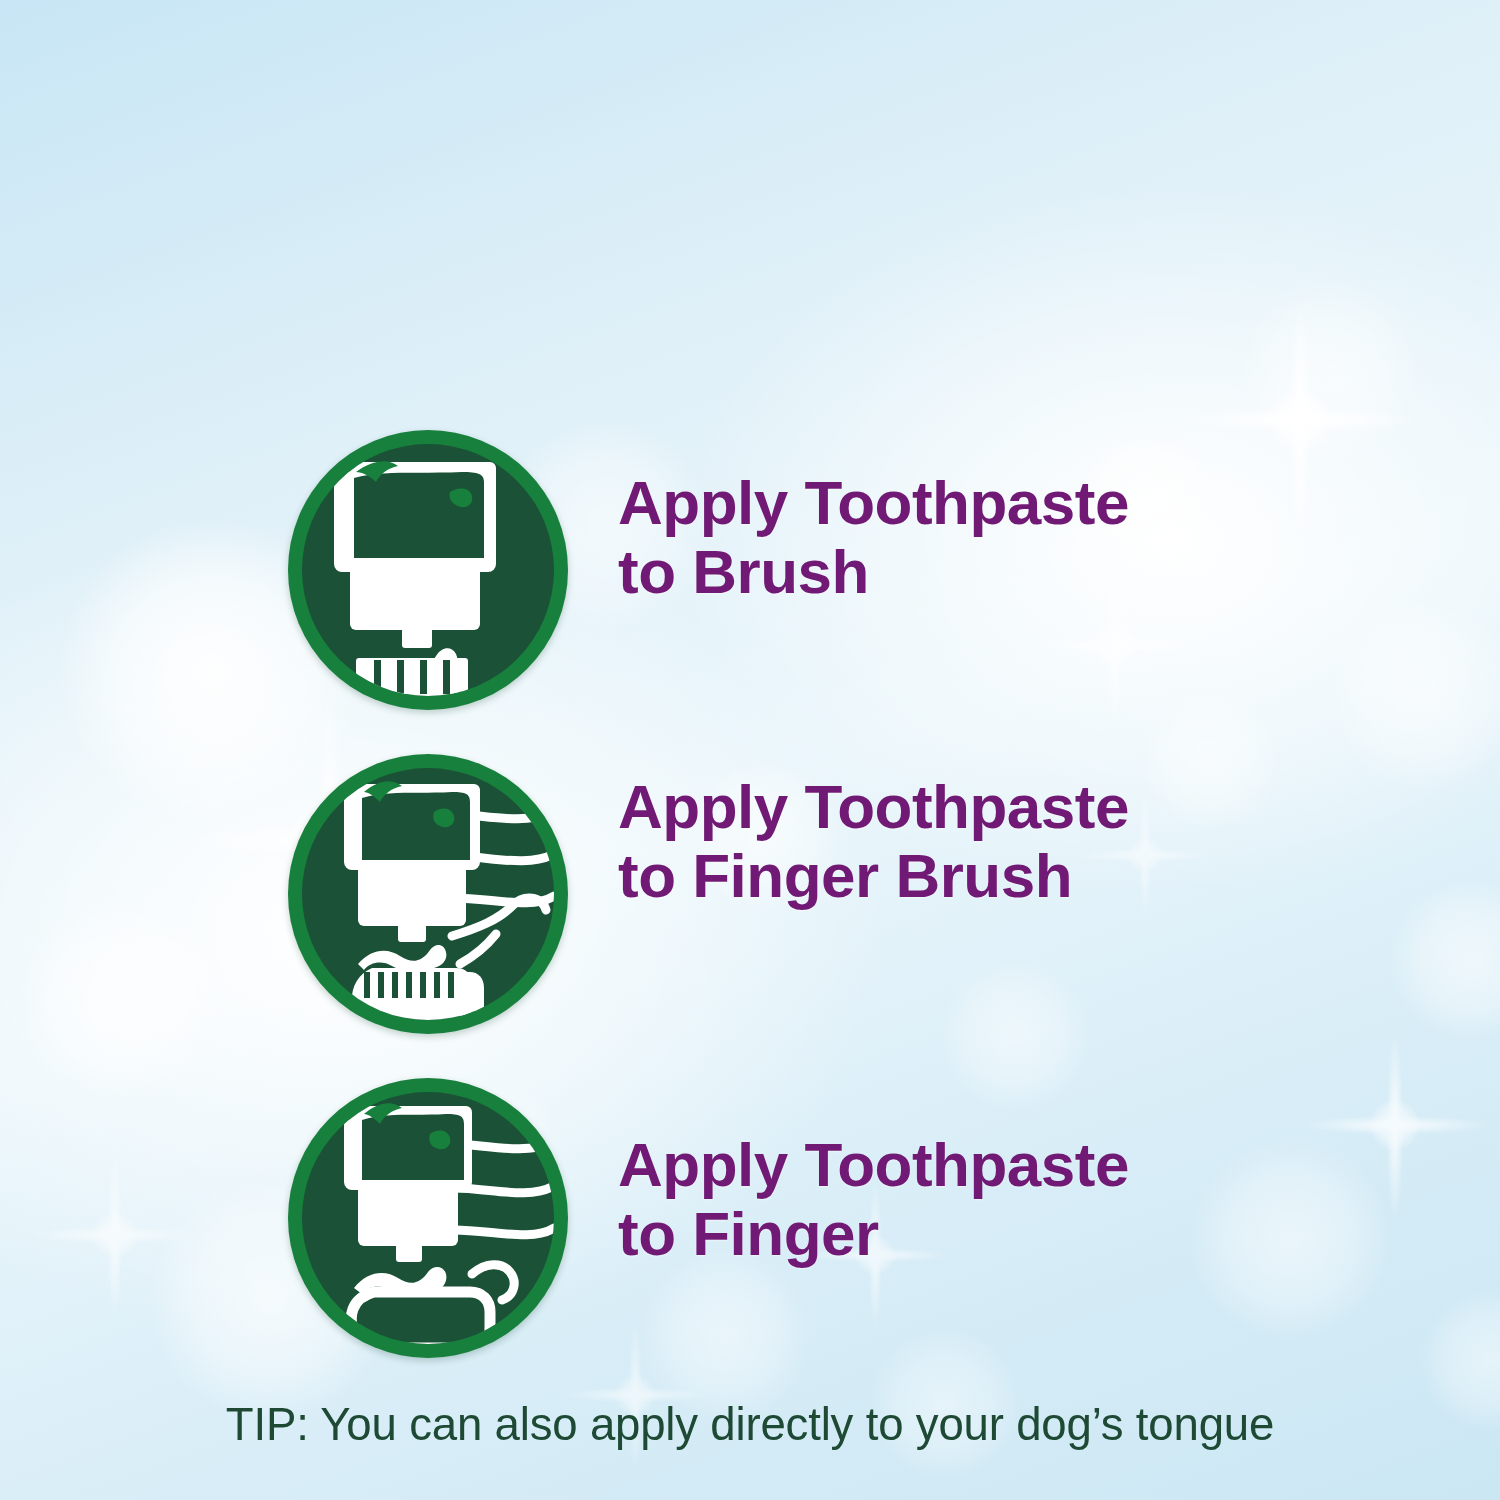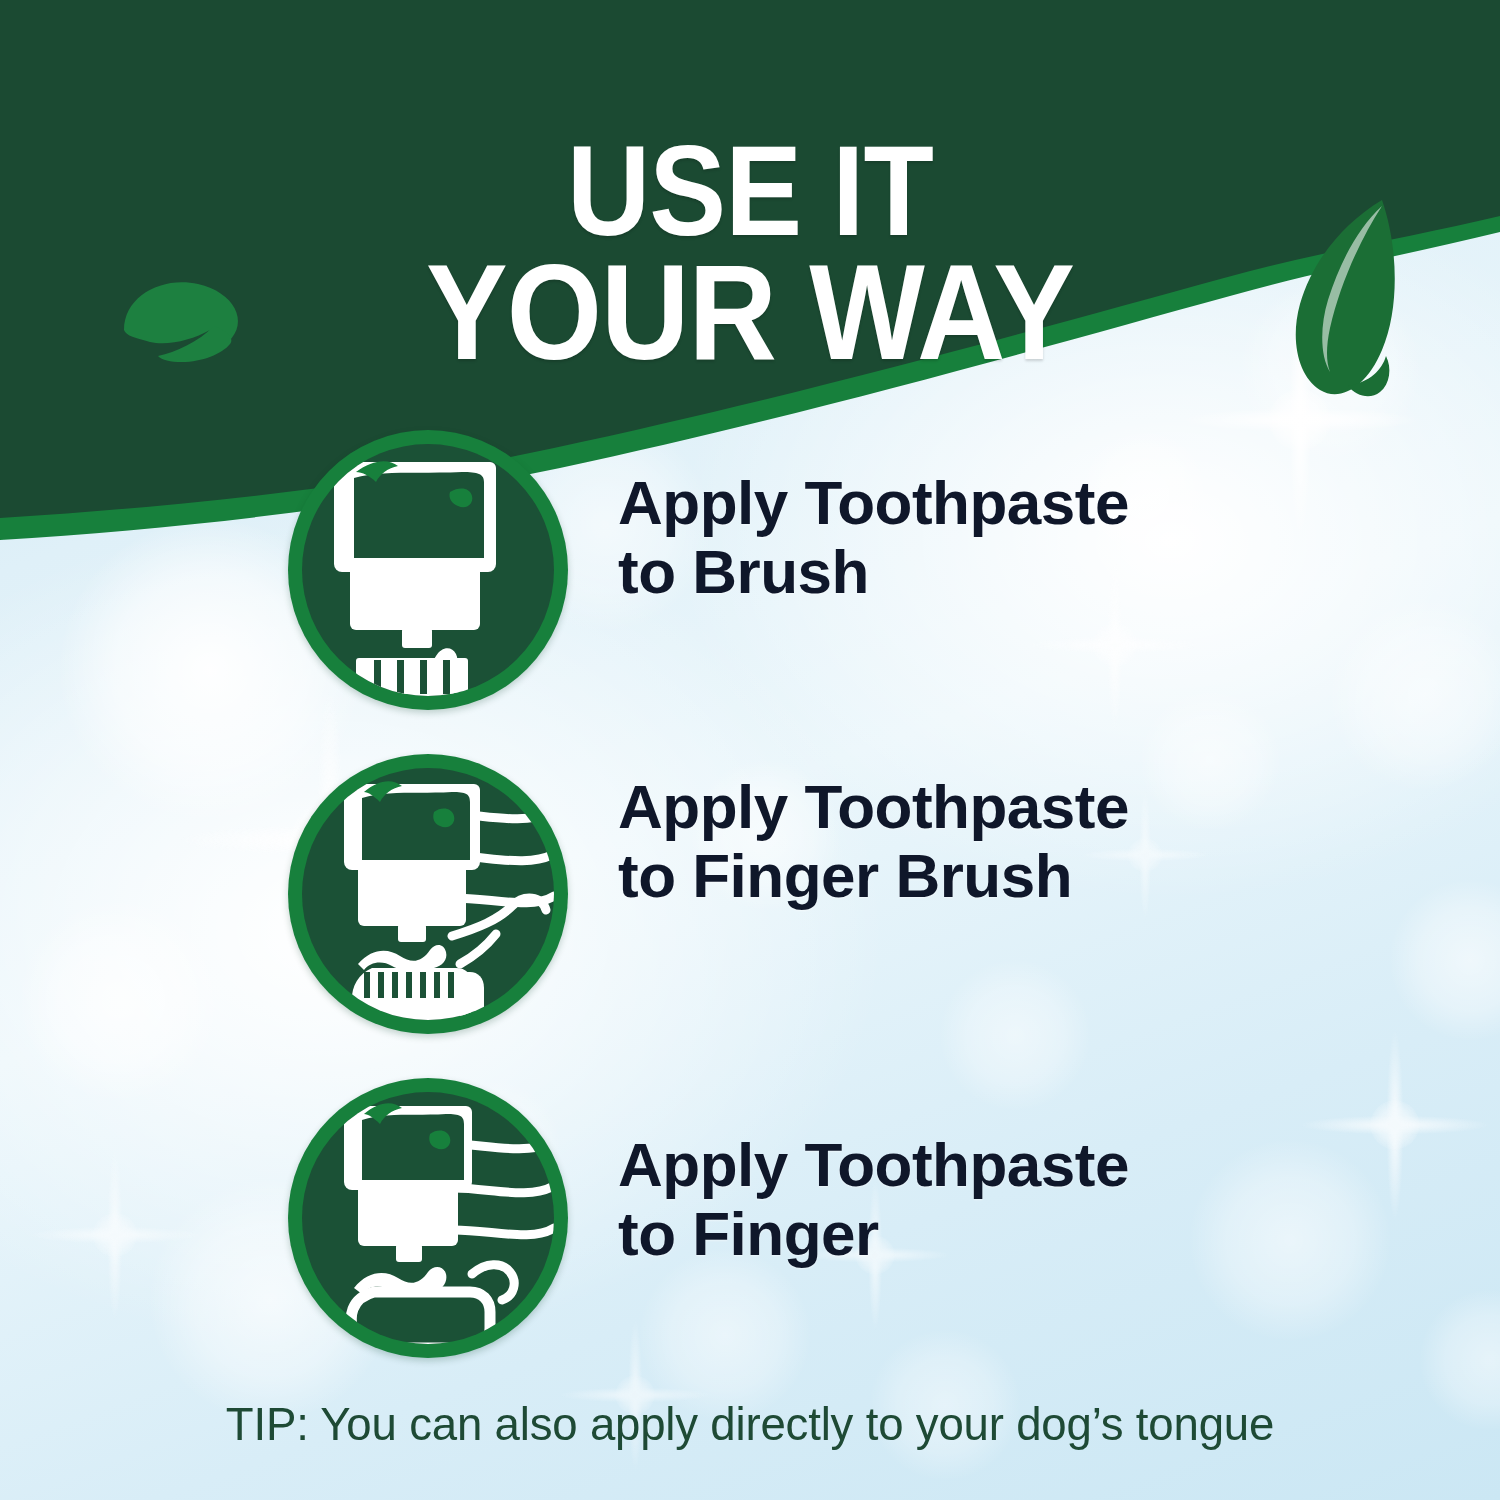--- a/index.html
+++ b/index.html
@@ -56,21 +56,21 @@
     background:#17803c;
     box-shadow:0 3px 7px rgba(0,60,30,.22);
   }
   .badge .inner{
     position:absolute;left:14px;top:14px;width:252px;height:252px;
     border-radius:50%;background:#1b5136;overflow:hidden;
   }
   .badge .inner svg{position:absolute;left:0;top:0;width:252px;height:252px;}
   .step-label{
     position:absolute;left:618px;top:38px;width:700px;
-    color:#0f172a;font-weight:700;font-size:62px;line-height:1.12;
+    color:#701a75;font-weight:700;font-size:62px;line-height:1.12;
     letter-spacing:-.5px;white-space:pre-line;
     text-shadow:0 1px 2px rgba(255,255,255,.5);
   }
   .step.two .badge{top:4px;}
   .step.two .step-label{top:22px;}
   .step.three .badge{top:8px;}
   .step.three .step-label{top:60px;}
 
   
   .tip{
@@ -125,56 +125,20 @@
         <i></i>
       </div>
     <div class="spark" style="left:30px;top:1150px;width:170px;height:170px;opacity:.6;">
         <i></i>
       </div>
     <div class="spark" style="left:1080px;top:790px;width:130px;height:130px;opacity:.5;">
         <i></i>
       </div>
   </div>
 
-  <div class="header-wrap">
-    <svg viewBox="0 0 1500 560" preserveAspectRatio="none">
-
-      <path d="M0,0 L1500,0 L1500,232
-               C1420,252 1330,268 1230,296
-               C1040,348 820,412 560,468
-               C380,506 190,528 0,540 Z" fill="#17803c"></path>
-
-      <path d="M0,0 L1500,0 L1500,216
-               C1418,236 1326,250 1224,278
-               C1034,330 814,392 554,448
-               C376,486 188,506 0,518 Z" fill="#1b4a32"></path>
-
-      <g transform="translate(118,278)">
-        <path d="M6,52 C6,18 44,-2 80,6 C116,14 132,44 110,64
-                 C92,80 62,86 44,78 C60,74 78,66 92,52
-                 C74,62 50,68 32,64 C18,60 8,58 6,52 Z" fill="#1d8040"></path>
-        <path d="M40,78 C58,74 80,64 96,48 C112,54 116,62 112,66
-                 C104,76 84,84 64,84 C52,84 44,82 40,78 Z" fill="#1d8040"></path>
-      </g>
-
-      <g transform="translate(1286,200)">
-        <path d="M96,0 C112,46 114,108 96,150 C80,188 54,202 34,190
-                 C12,176 4,140 14,104 C26,62 56,24 96,0 Z" fill="#1b6e35"></path>
-        <path d="M96,6 C74,40 54,84 44,128 C40,146 40,162 44,172
-                 C34,156 34,126 42,100 C54,62 72,28 96,6 Z" fill="#ffffff" opacity=".55"></path>
-        <path d="M62,186 C70,196 84,200 94,192 C104,184 106,168 100,156
-                 C96,170 84,182 62,186 Z" fill="#1b6e35"></path>
-      </g>
-    </svg>
-
-    <div class="title">
-      <span>USE IT</span>
-      <span class="l2">YOUR WAY</span>
-    </div>
-  </div>
 
   <div class="steps">
 
     <div class="step one">
       <div class="badge">
         <div class="inner">
           <svg viewBox="0 0 252 252">
             <g fill="#ffffff">
 
               <path d="M38,18 h150 a6,6 0 0 1 6,6 v96 a8,8 0 0 1 -8,8 h-146 a8,8 0 0 1 -8,-8 v-96 a6,6 0 0 1 6,-6 Z"></path>

